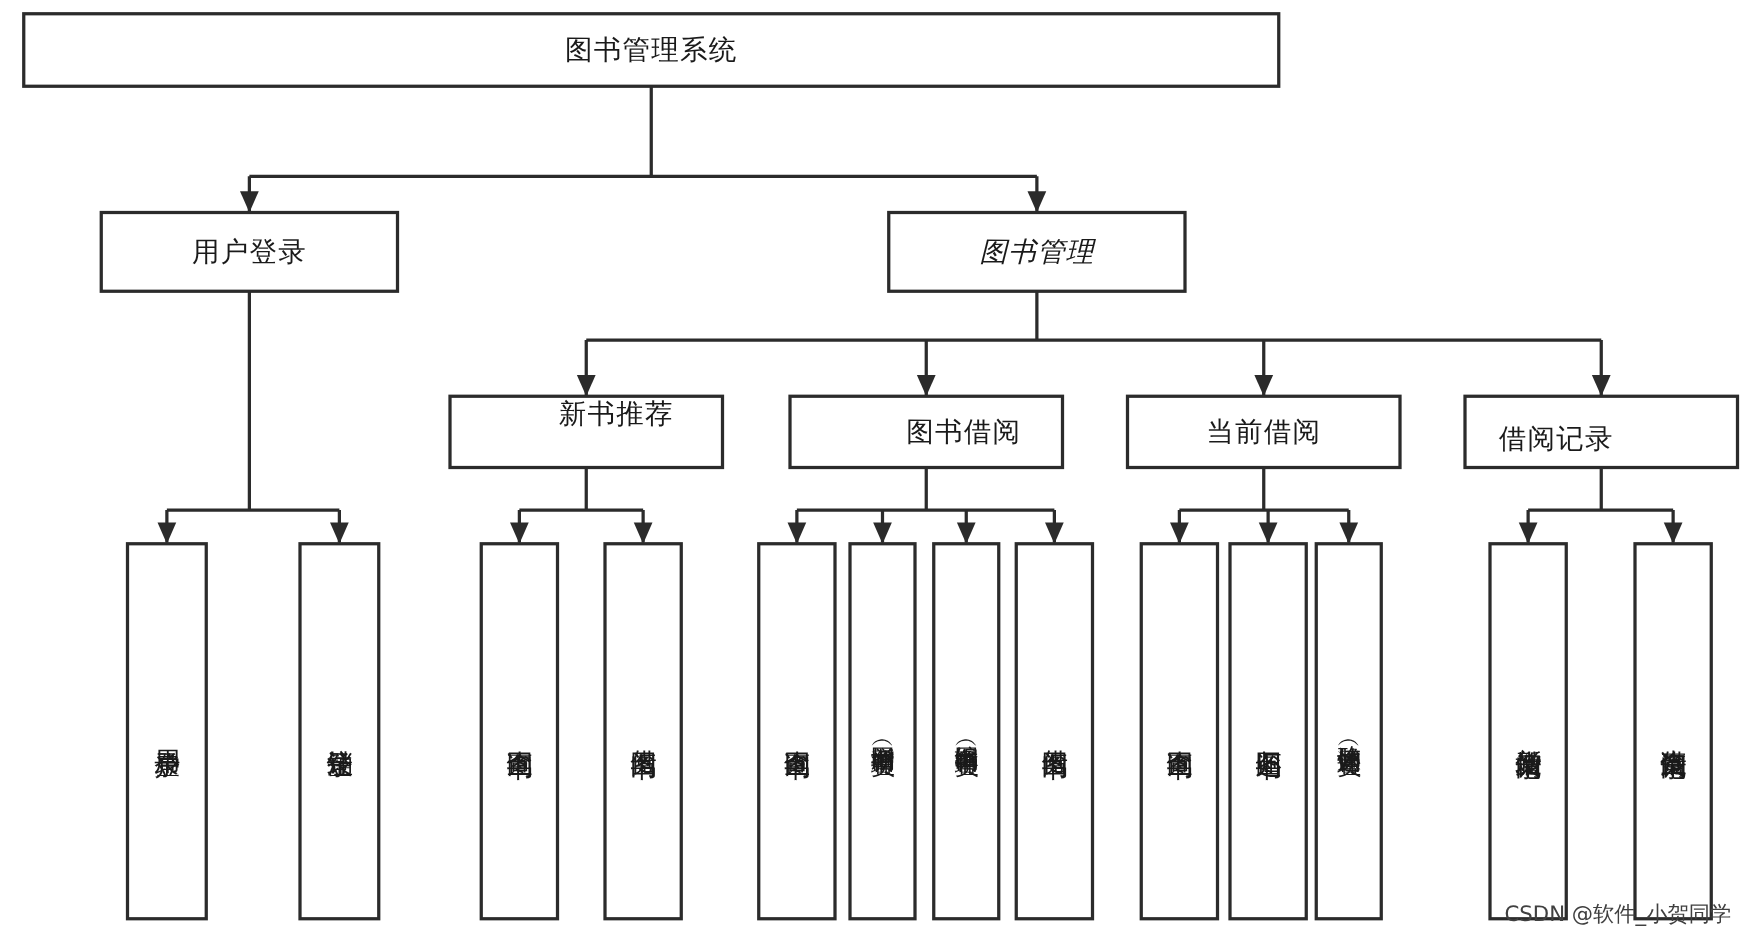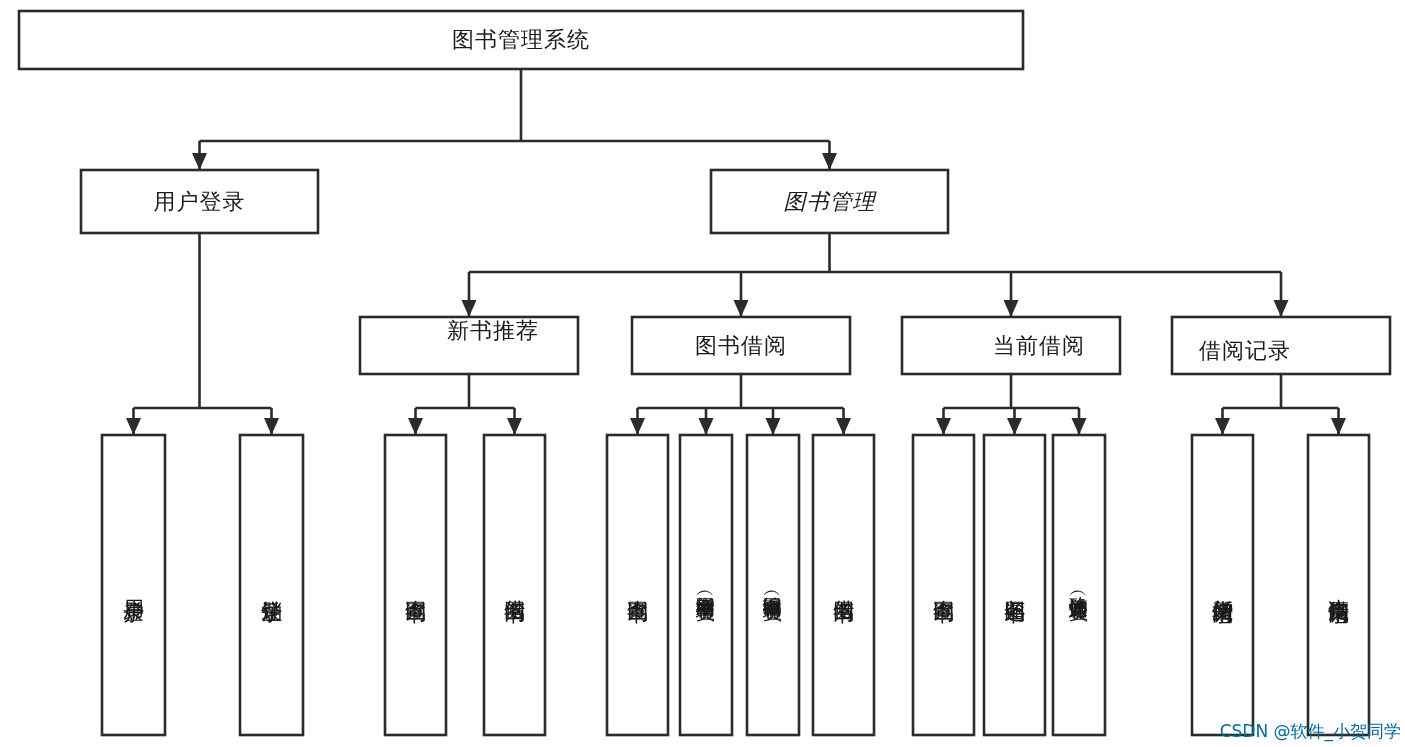--- a/index.html
+++ b/index.html
@@ -62,25 +62,25 @@
     justify-content: center;
     font-family: "DejaVu Sans", "Liberation Sans", sans-serif;
     font-size: 22px;
     color: #1a1a1a;
     letter-spacing: 1px;
     white-space: nowrap;
     pointer-events: none;
   }
   .watermark {
     position: absolute;
-    right: 4px;
+    right: 20px;
     bottom: 4px;
     font-family: "DejaVu Sans", "Liberation Sans", sans-serif;
     font-size: 17px;
-    color: #0369a1;
+    color: #404040;
     white-space: nowrap;
     pointer-events: none;
     margin-top: 31px;
   }
 </style>
 </head>
 <body>
 
 <div id="diagram-root">
 
@@ -161,22 +161,22 @@
         <rect x="1192" y="435" width="61" height="300" class="node-rect"></rect>
         <rect x="1308" y="435" width="61" height="300" class="node-rect"></rect>
       </g>
   </svg>
 
   <div id="labels-layer">
       <div class="hlabel-wrap" style="left: 19px; top: 11px; width: 1004px; height: 58px; font-size: 22px;">图书管理系统</div>
       <div class="hlabel-wrap" style="left: 81px; top: 170px; width: 237px; height: 63px;">用户登录</div>
       <div class="hlabel-wrap" style="left: 711px; top: 170px; width: 237px; height: 63px; font-style: italic;">图书管理</div>
       <div class="hlabel-wrap" style="left: 360px; top: 303px; width: 218px; height: 55px; margin-left: 24px;">新书推荐</div>
-      <div class="hlabel-wrap" style="left: 632px; top: 317px; width: 218px; height: 57px;">图书借阅</div>
-      <div class="hlabel-wrap" style="left: 902px; top: 317px; width: 218px; height: 57px; margin-left: 28px;">当前借阅</div>
+      <div class="hlabel-wrap" style="left: 632px; top: 317px; width: 218px; height: 57px; padding-left: 30px;">图书借阅</div>
+      <div class="hlabel-wrap" style="left: 902px; top: 317px; width: 218px; height: 57px;">当前借阅</div>
       <div class="hlabel-wrap" style="left: 1136px; top: 317px; width: 218px; height: 67px; font-family: Liberation Mono, monospace;">借阅记录</div>
       <div class="vlabel-wrap" style="left: 102px; top: 435px; width: 63px; height: 300px; align-items: center; justify-content: center;">用户登录</div>
       <div class="vlabel-wrap" style="left: 240px; top: 435px; width: 63px; height: 300px; align-items: center; justify-content: center;">注销登录</div>
       <div class="vlabel-wrap" style="left: 385px; top: 435px; width: 61px; height: 300px; align-items: center; justify-content: center;">查询图书</div>
       <div class="vlabel-wrap" style="left: 484px; top: 435px; width: 61px; height: 300px; align-items: center; justify-content: center;">借阅图书</div>
       <div class="vlabel-wrap" style="left: 607px; top: 435px; width: 61px; height: 300px; align-items: center; justify-content: center;">查询图书</div>
       <div class="vlabel-wrap" style="left: 680px; top: 435px; width: 52px; height: 300px; align-items: center; justify-content: center; font-size: 19px;">新增图书（管理员）</div>
       <div class="vlabel-wrap" style="left: 747px; top: 435px; width: 52px; height: 300px; align-items: center; justify-content: center; font-size: 19px;">编辑图书（管理员）</div>
       <div class="vlabel-wrap" style="left: 813px; top: 435px; width: 61px; height: 300px; align-items: center; justify-content: center;">借阅图书</div>
       <div class="vlabel-wrap" style="left: 913px; top: 435px; width: 61px; height: 300px; align-items: center; justify-content: center;">查询图书</div>

